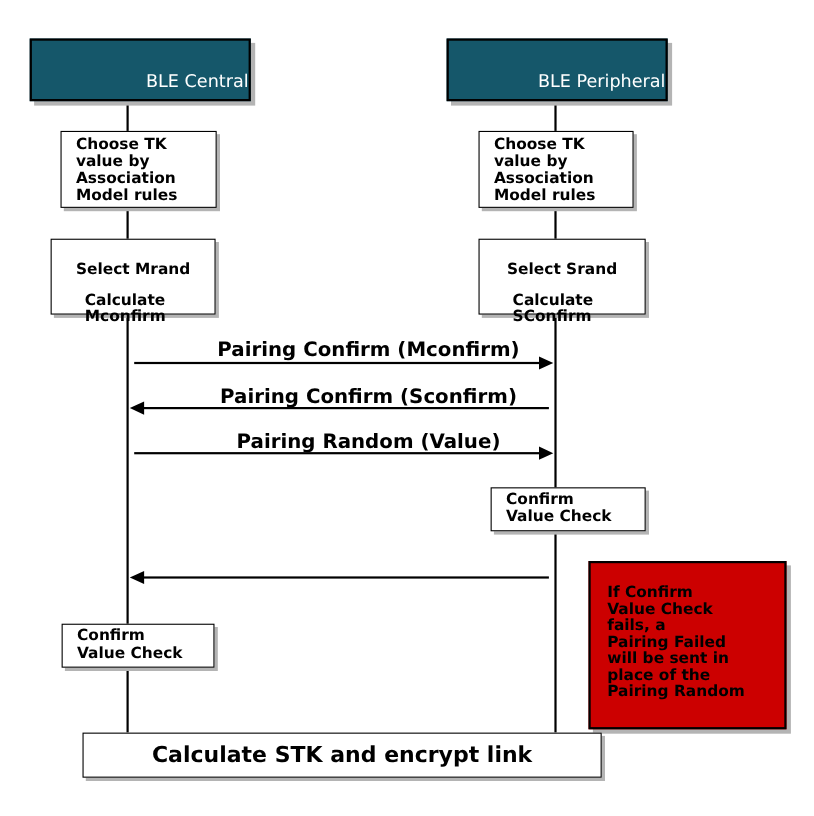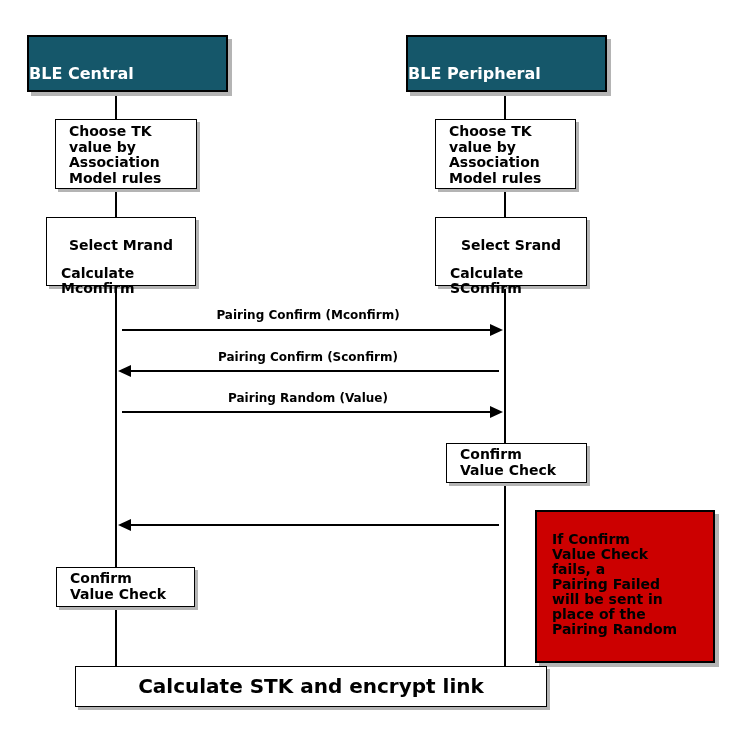--- a/index.html
+++ b/index.html
@@ -3,43 +3,43 @@
 <meta charset="utf-8">
 <style>
   html,body{margin:0;padding:0;background:#ffffff;}
   .canvas{
     position:relative;width:740px;height:742px;background:#ffffff;overflow:hidden;
     font-family:"DejaVu Sans","Liberation Sans",sans-serif;color:#000;
   }
   .actor{
     position:absolute;box-sizing:border-box;
     background:#15576a;border:2px solid #000;box-shadow:4px 4px 0 #b4b4b4;
-    color:#ffffff;font-size:16px;font-weight:bold;
-    display:flex;align-items:flex-end;justify-content:flex-start;
+    color:#ffffff;font-size:16px;font-weight:normal;
+    display:flex;align-items:flex-end;justify-content:flex-end;
     padding-bottom:7px;z-index:2;
   }
   .lifeline{position:absolute;width:2px;background:#000;z-index:1;}
   .box{
     position:absolute;box-sizing:border-box;
     background:#ffffff;border:1px solid #000;box-shadow:3px 3px 0 #b4b4b4;
     font-size:14px;font-weight:bold;line-height:15.5px;z-index:2;
   }
   .pre{white-space:pre-line;}
   .choose{padding:4px 2px 0 13px;}
   .sel-title{text-align:center;margin-top:20px;}
-  .sel-body{margin:12px 0 0 14px;white-space:pre-line;}
+  .sel-body{margin:12px 0 0 30px;white-space:pre-line;}
   .confirm{padding:3px 0 0 13px;}
   .final{display:flex;align-items:center;justify-content:center;font-size:20px;}
   .note{
     position:absolute;box-sizing:border-box;
     background:#cc0000;border:2px solid #000;box-shadow:4px 4px 0 #b4b4b4;
     font-size:14px;font-weight:bold;line-height:15px;color:#000;
     padding:20px 2px 0 15px;white-space:pre-line;z-index:2;
   }
-  .msg-label{position:absolute;text-align:center;font-size:12px;font-weight:bold;z-index:2;}
+  .msg-label{position:absolute;text-align:center;font-size:18px;font-weight:bold;z-index:2;padding-left:27px;}
   .msg-line{position:absolute;height:2px;background:#000;z-index:2;}
   .head-right{position:absolute;width:0;height:0;border-top:6px solid transparent;
     border-bottom:6px solid transparent;border-left:13px solid #000;z-index:2;}
   .head-left{position:absolute;width:0;height:0;border-top:6px solid transparent;
     border-bottom:6px solid transparent;border-right:13px solid #000;z-index:2;}
 </style>
 </head>
 <body>
 
 <div class="canvas">

